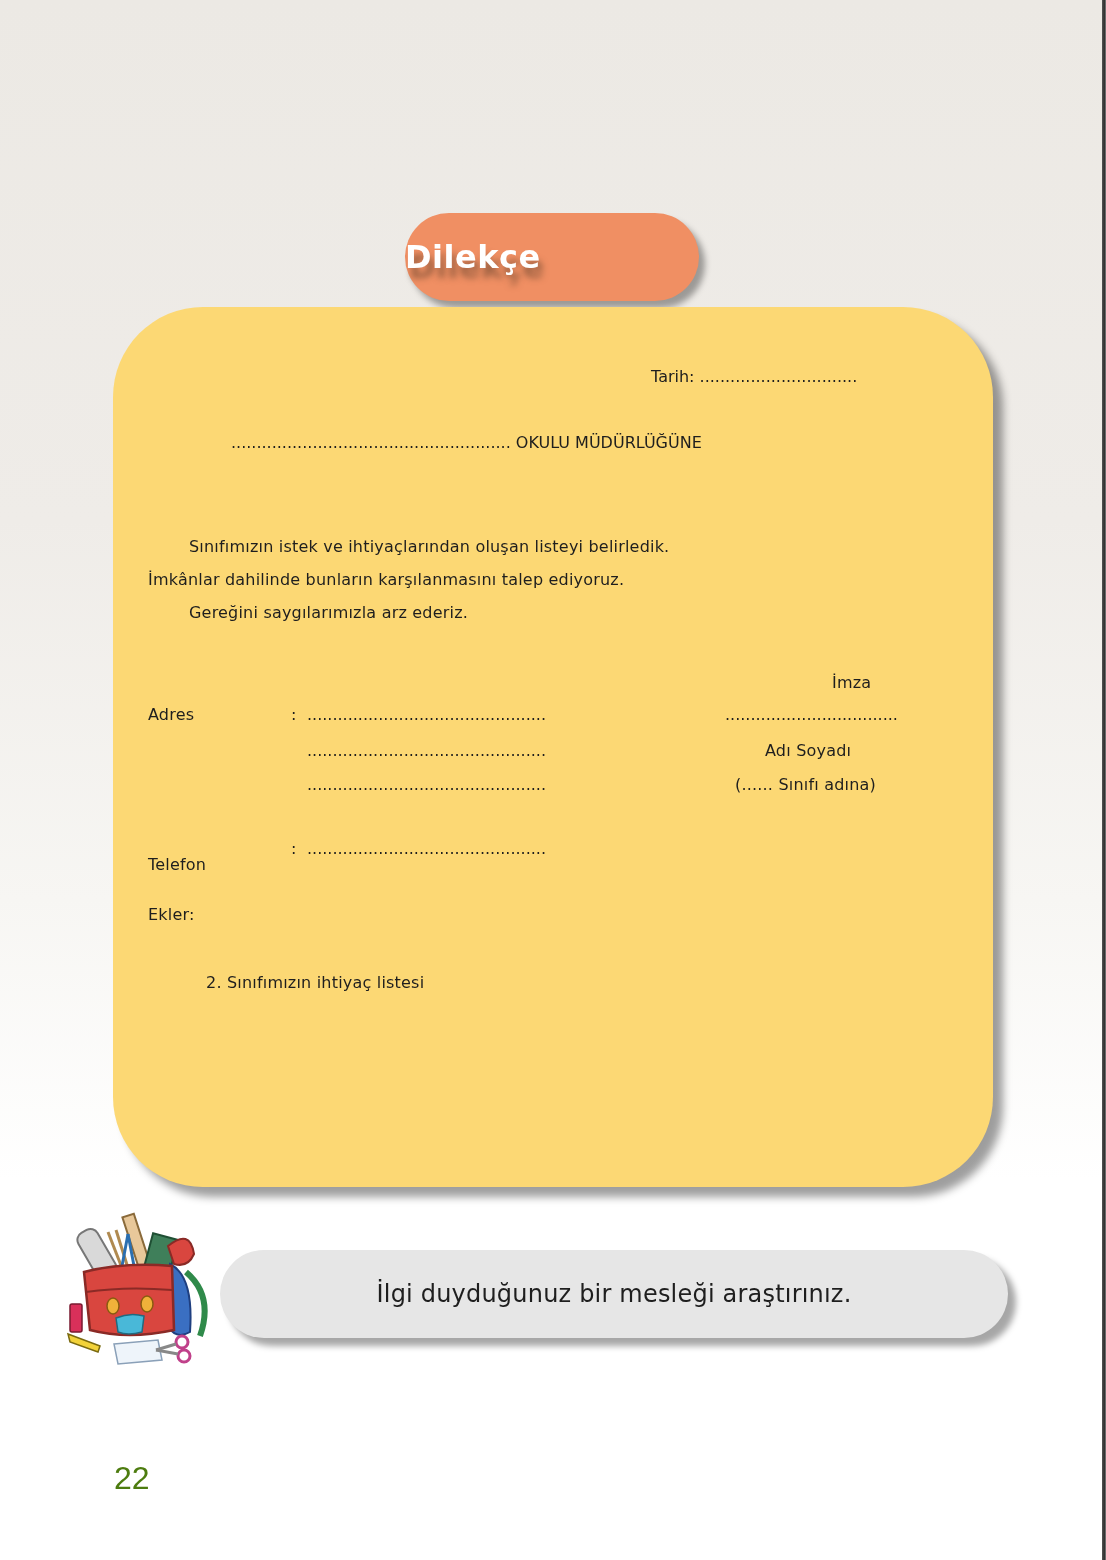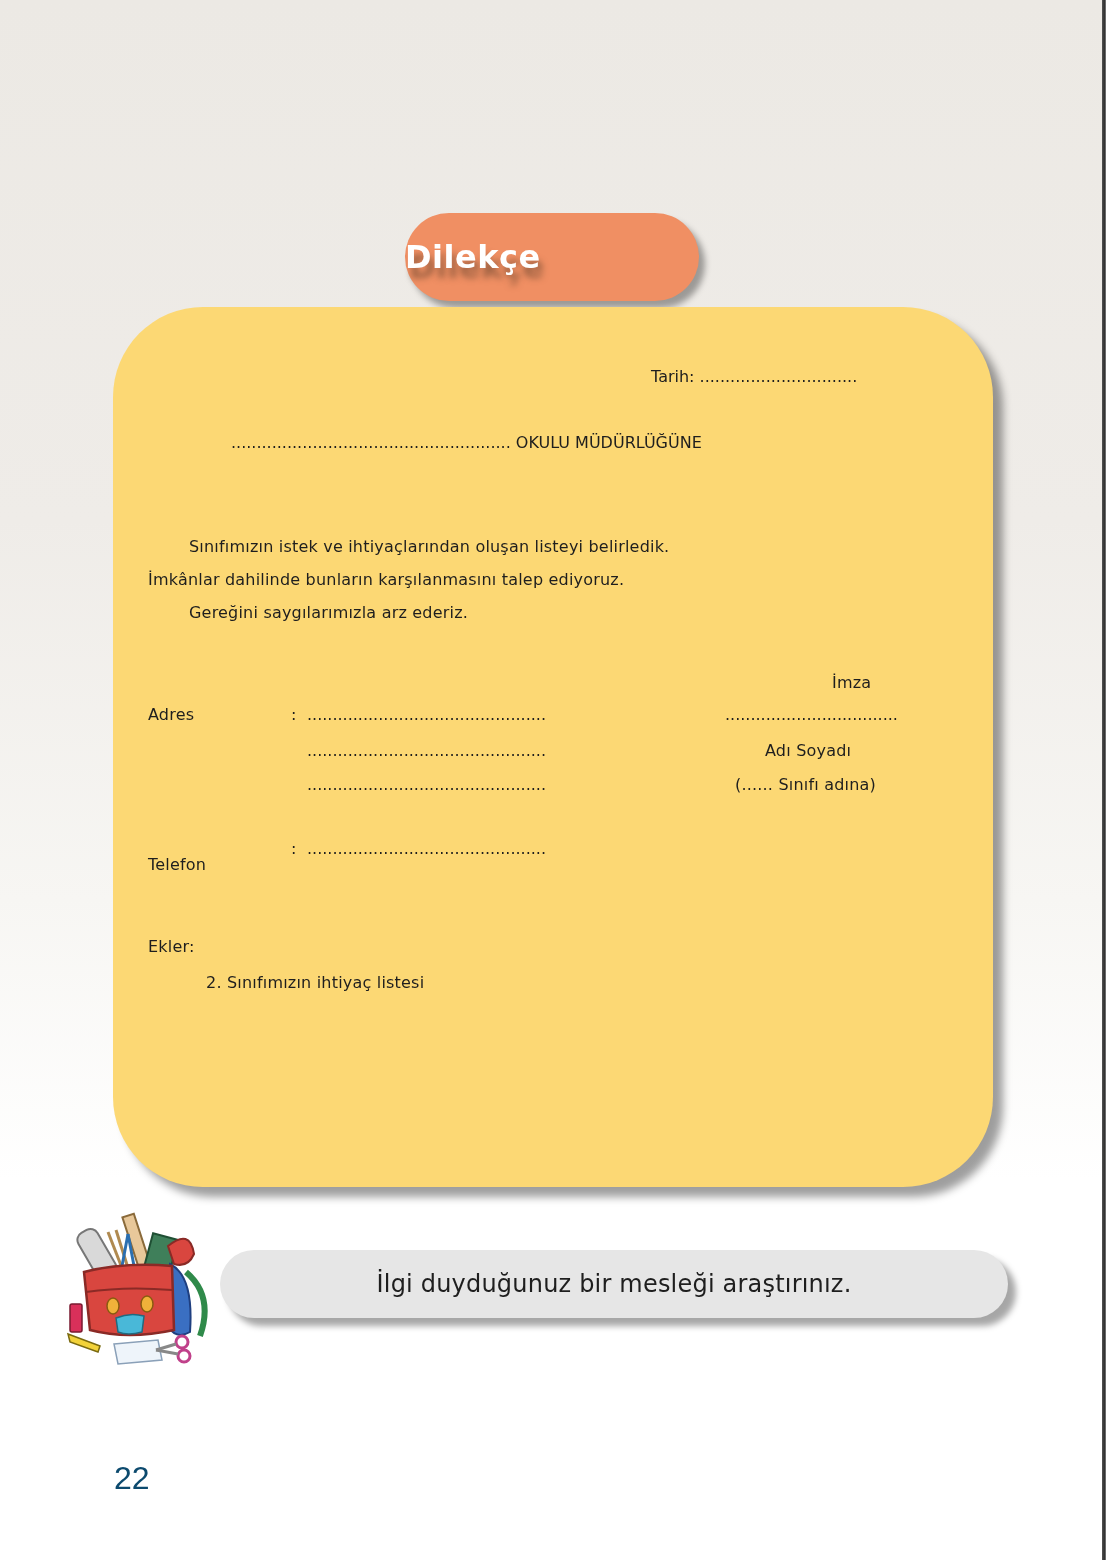--- a/index.html
+++ b/index.html
@@ -25,28 +25,28 @@
       text-shadow: 4px 10px 6px rgba(90,60,40,0.55);
     }
     .card {
       position: absolute; left: 113px; top: 307px; width: 880px; height: 880px;
       background: #fcd874; border-radius: 90px 90px 90px 90px;
       box-shadow: 10px 10px 8px rgba(0,0,0,0.38);
     }
     .t { position: absolute; font-size: 16px; white-space: nowrap; color: #1e1e1e; letter-spacing: 0.2px; }
     .dots { letter-spacing: 0px; }
     .tip-pill {
-      position: absolute; left: 220px; top: 1250px; width: 788px; height: 68px;
+      position: absolute; left: 220px; top: 1250px; width: 788px; height: 88px;
       border-radius: 46px; background: #e6e6e6;
       box-shadow: 8px 8px 6px rgba(0,0,0,0.35);
       display: flex; align-items: center; justify-content: center;
     }
     .tip-pill span { font-size: 24px; color: #1e1e1e; letter-spacing: 0.2px; }
     .page-number {
-      position: absolute; left: 114px; top: 1460px; font-size: 32px; color: #0c4a6e;
+      position: absolute; left: 114px; top: 1460px; font-size: 32px; color: #4d7c0f;
       font-family: "Liberation Sans", sans-serif;
     }
     .backpack { position: absolute; left: 64px; top: 1206px; width: 160px; height: 160px; }
   </style>
 </head>
 <body>
 
 <div class="page-edge"></div>
 
 <div class="title-pill">
@@ -69,21 +69,21 @@
   <div class="t" style="left:35px; top:398px;">Adres</div>
   <div class="t" style="left:178px; top:398px;">:</div>
   <div class="t dots" style="left:194px; top:398px;">...............................................</div>
   <div class="t dots" style="left:194px; top:434px;">...............................................</div>
   <div class="t dots" style="left:194px; top:468px;">...............................................</div>
 
   <div class="t" style="left:35px; top:548px;">Telefon</div>
   <div class="t" style="left:178px; top:532px;">:</div>
   <div class="t dots" style="left:194px; top:532px;">...............................................</div>
 
-  <div class="t" style="left:35px; top:598px;margin-top:32px;">Ekler:</div>
+  <div class="t" style="left:35px; top:598px;">Ekler:</div>
   <div class="t" style="left:93px; top:666px;">2. Sınıfımızın ihtiyaç listesi</div>
 </div>
 
 <div class="backpack">
   <svg width="160" height="160" viewBox="0 0 160 160">
 
     <rect x="22" y="22" width="22" height="52" rx="8" transform="rotate(-30 33 48)" fill="#d9d9d9" stroke="#777" stroke-width="2"></rect>
 
     <rect x="68" y="8" width="12" height="62" transform="rotate(-18 74 40)" fill="#e8c89a" stroke="#8a6a3a" stroke-width="2"></rect>
 

